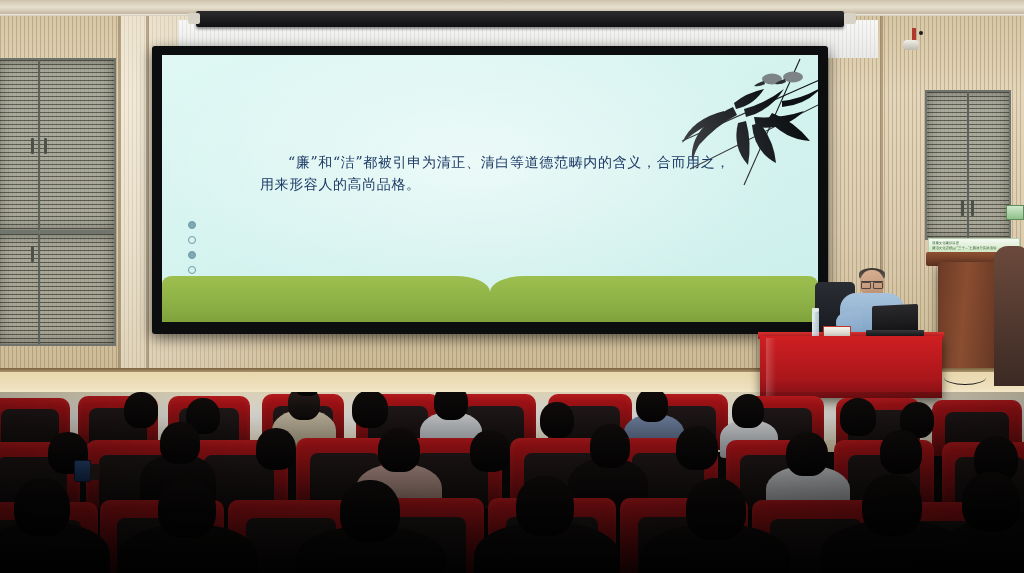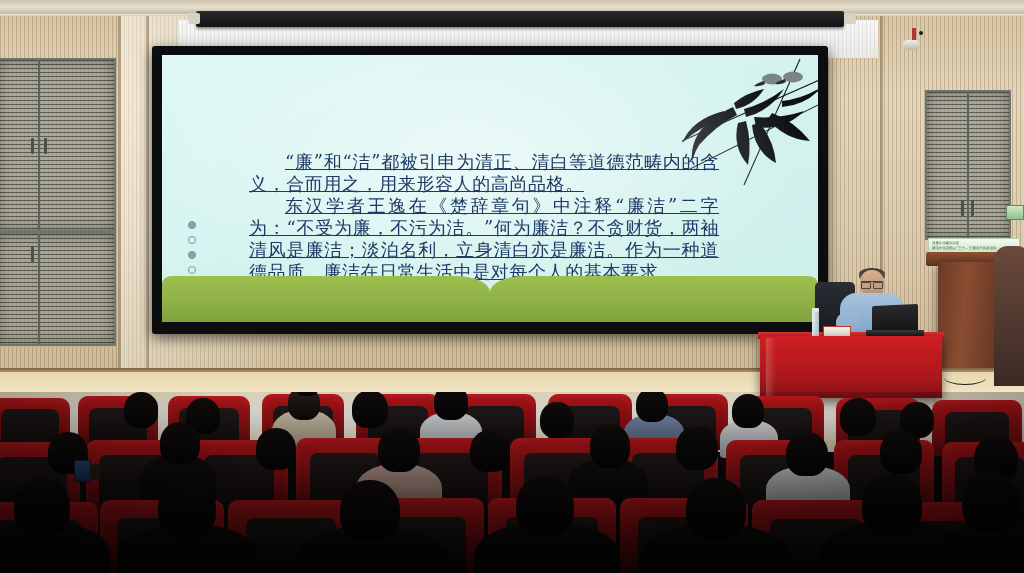--- a/index.html
+++ b/index.html
@@ -96,26 +96,25 @@
 
   .slide-title{
     position:absolute;left:66px;top:30px;
     font-family:"DejaVu Serif",serif;
     font-size:19px;font-weight:700;color:#17335c;
     letter-spacing:1px;
     text-shadow:0 1px 0 rgba(255,255,255,.6);
   }
 
   .slide-body{
-    position:absolute;left:87px;top:96px;width:470px;
+    position:absolute;left:98px;top:96px;width:470px;
     font-family:"DejaVu Serif",serif;
-    font-size:18px;line-height:22px;color:#1d3a66;
+    font-size:14px;line-height:22px;color:#1d3a66;
     text-align:justify;
     letter-spacing:.6px;
-    text-decoration:underline;
   }
   .slide-body p{margin:0;text-indent:2em;}
 
   
   .dots{position:absolute;left:26px;top:166px;display:flex;flex-direction:column;gap:7px;}
   .dot{width:6px;height:6px;border-radius:50%;border:1.2px solid #6f9aa6;}
   .dot.filled{background:#7fa8b2;}
   .dot.hollow{background:transparent;}
 
   
@@ -380,21 +379,20 @@
             <path d="M170 24 q-7 2 -10 5 q6 1 11 -2 z"></path>
             <path d="M191 22 q-7 2 -10 5 q6 1 11 -2 z"></path>
           </g>
         </svg>
 
         <div class="slide-glow"></div>
 
 
         <div class="slide-body">
           <p>“廉”和“洁”都被引申为清正、清白等道德范畴内的含义，合而用之，用来形容人的高尚品格。</p>
-          <p>东汉学者王逸在《楚辞章句》中注释“廉洁”二字为：“不受为廉，不污为洁。”何为廉洁？不贪财货，两袖清风是廉洁；淡泊名利，立身清白亦是廉洁。作为一种道德品质，廉洁在日常生活中是对每个人的基本要求。</p>
         </div>
 
         <div class="dots">
           <div class="dot filled"></div>
           <div class="dot hollow"></div>
           <div class="dot filled"></div>
           <div class="dot hollow"></div>
         </div>
 
         <div class="book">

